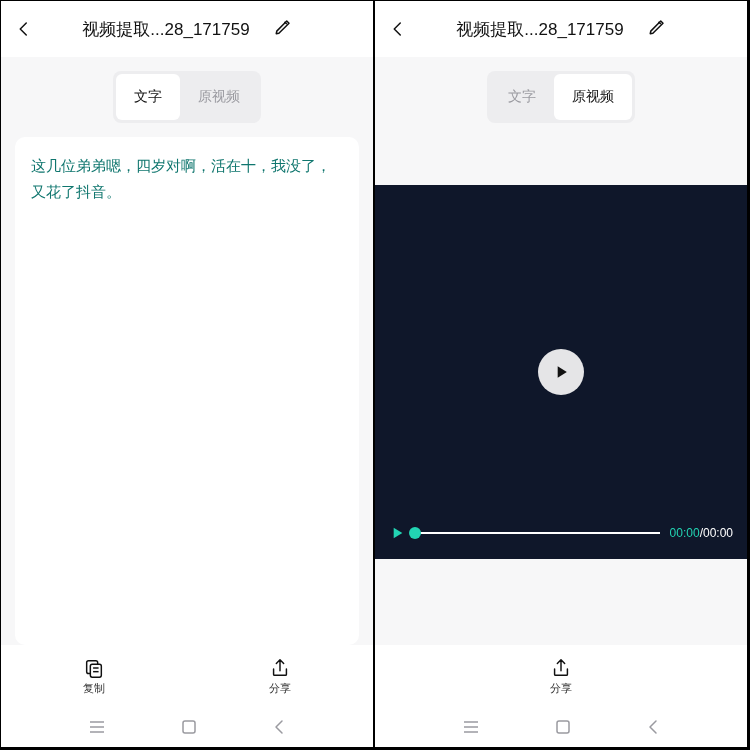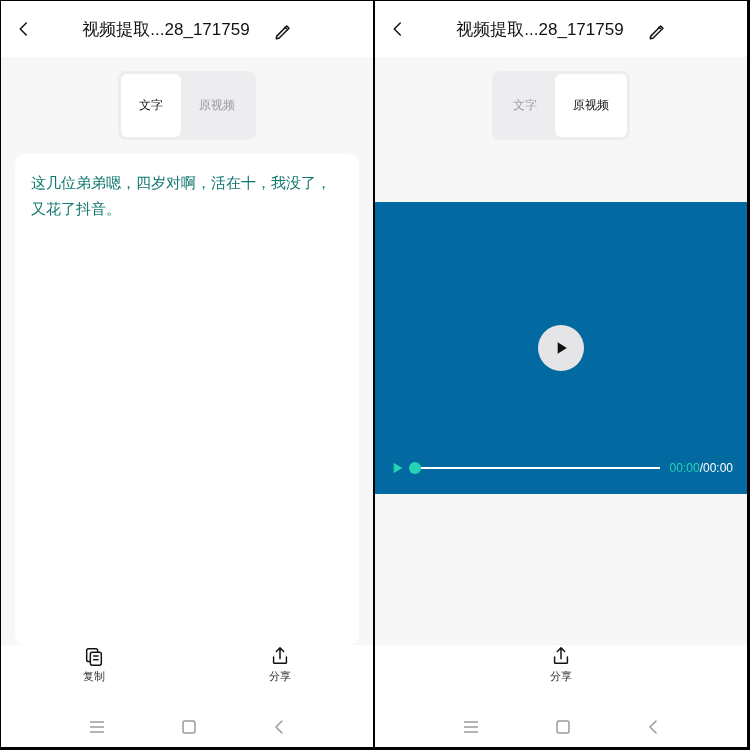--- a/index.html
+++ b/index.html
@@ -25,21 +25,21 @@
       height: 56px;
       display: flex;
       align-items: center;
       padding: 0 14px;
       background: #fff;
     }
     .back-btn { width: 28px; cursor: pointer; }
     .title-wrap {
       flex: 1;
       display: flex;
-      align-items: flex-end;
+      align-items: flex-start;
       justify-content: center;
       gap: 24px;
     }
     .title {
       font-size: 17px;
       font-weight: 500;
       color: #111;
     }
     .edit-icon { width: 18px; height: 18px; cursor: pointer; }
     .tab-bar {
@@ -49,22 +49,22 @@
       background: #f7f7f8;
     }
     .tabs {
       background: #ededef;
       border-radius: 8px;
       padding: 3px;
       display: flex;
       gap: 0;
     }
     .tab {
-      padding: 23px 18px;
-      font-size: 12px;
+      padding: 14px 18px;
+      font-size: 14px;
       color: #9a9aa0;
       border-radius: 6px;
       cursor: pointer;
     }
     .tab.active {
       background: #fff;
       color: #111;
     }
     .content-area {
       flex: 1;
@@ -77,22 +77,22 @@
       background: #fff;
       border-radius: 10px;
       padding: 16px;
       font-size: 15px;
       line-height: 1.7;
       color: #0f766e;
       flex: 1;
     }
     .video-top-gap { height: 48px; background: #f7f7f8; }
     .video-player {
-      background: #0369a1;
-      height: 292px;
+      background: #0f172a;
+      height: 374px;
       position: relative;
       display: flex;
       flex-direction: column;
       justify-content: center;
       align-items: center;
     }
     .play-btn {
       width: 46px; height: 46px;
       background: #e5e5e7;
       border-radius: 50%;
@@ -123,20 +123,21 @@
       border-radius: 50%;
     }
     .time { font-size: 12px; }
     .time .cur { color: #22d4b3; }
     .time .total { color: #fff; }
     .video-bottom-gap { flex: 1; background: #f7f7f8; }
     .bottom-bar {
       height: 62px;
       display: flex;
       justify-content: space-around;
+      align-items: center;
       background: #fff;
     }
     .bottom-bar.single { justify-content: center; }
     .bicon {
       display: flex; flex-direction: column;
       align-items: center; gap: 2px;
       font-size: 11px; color: #333;
       cursor: pointer;
       min-width: 60px;
     }

